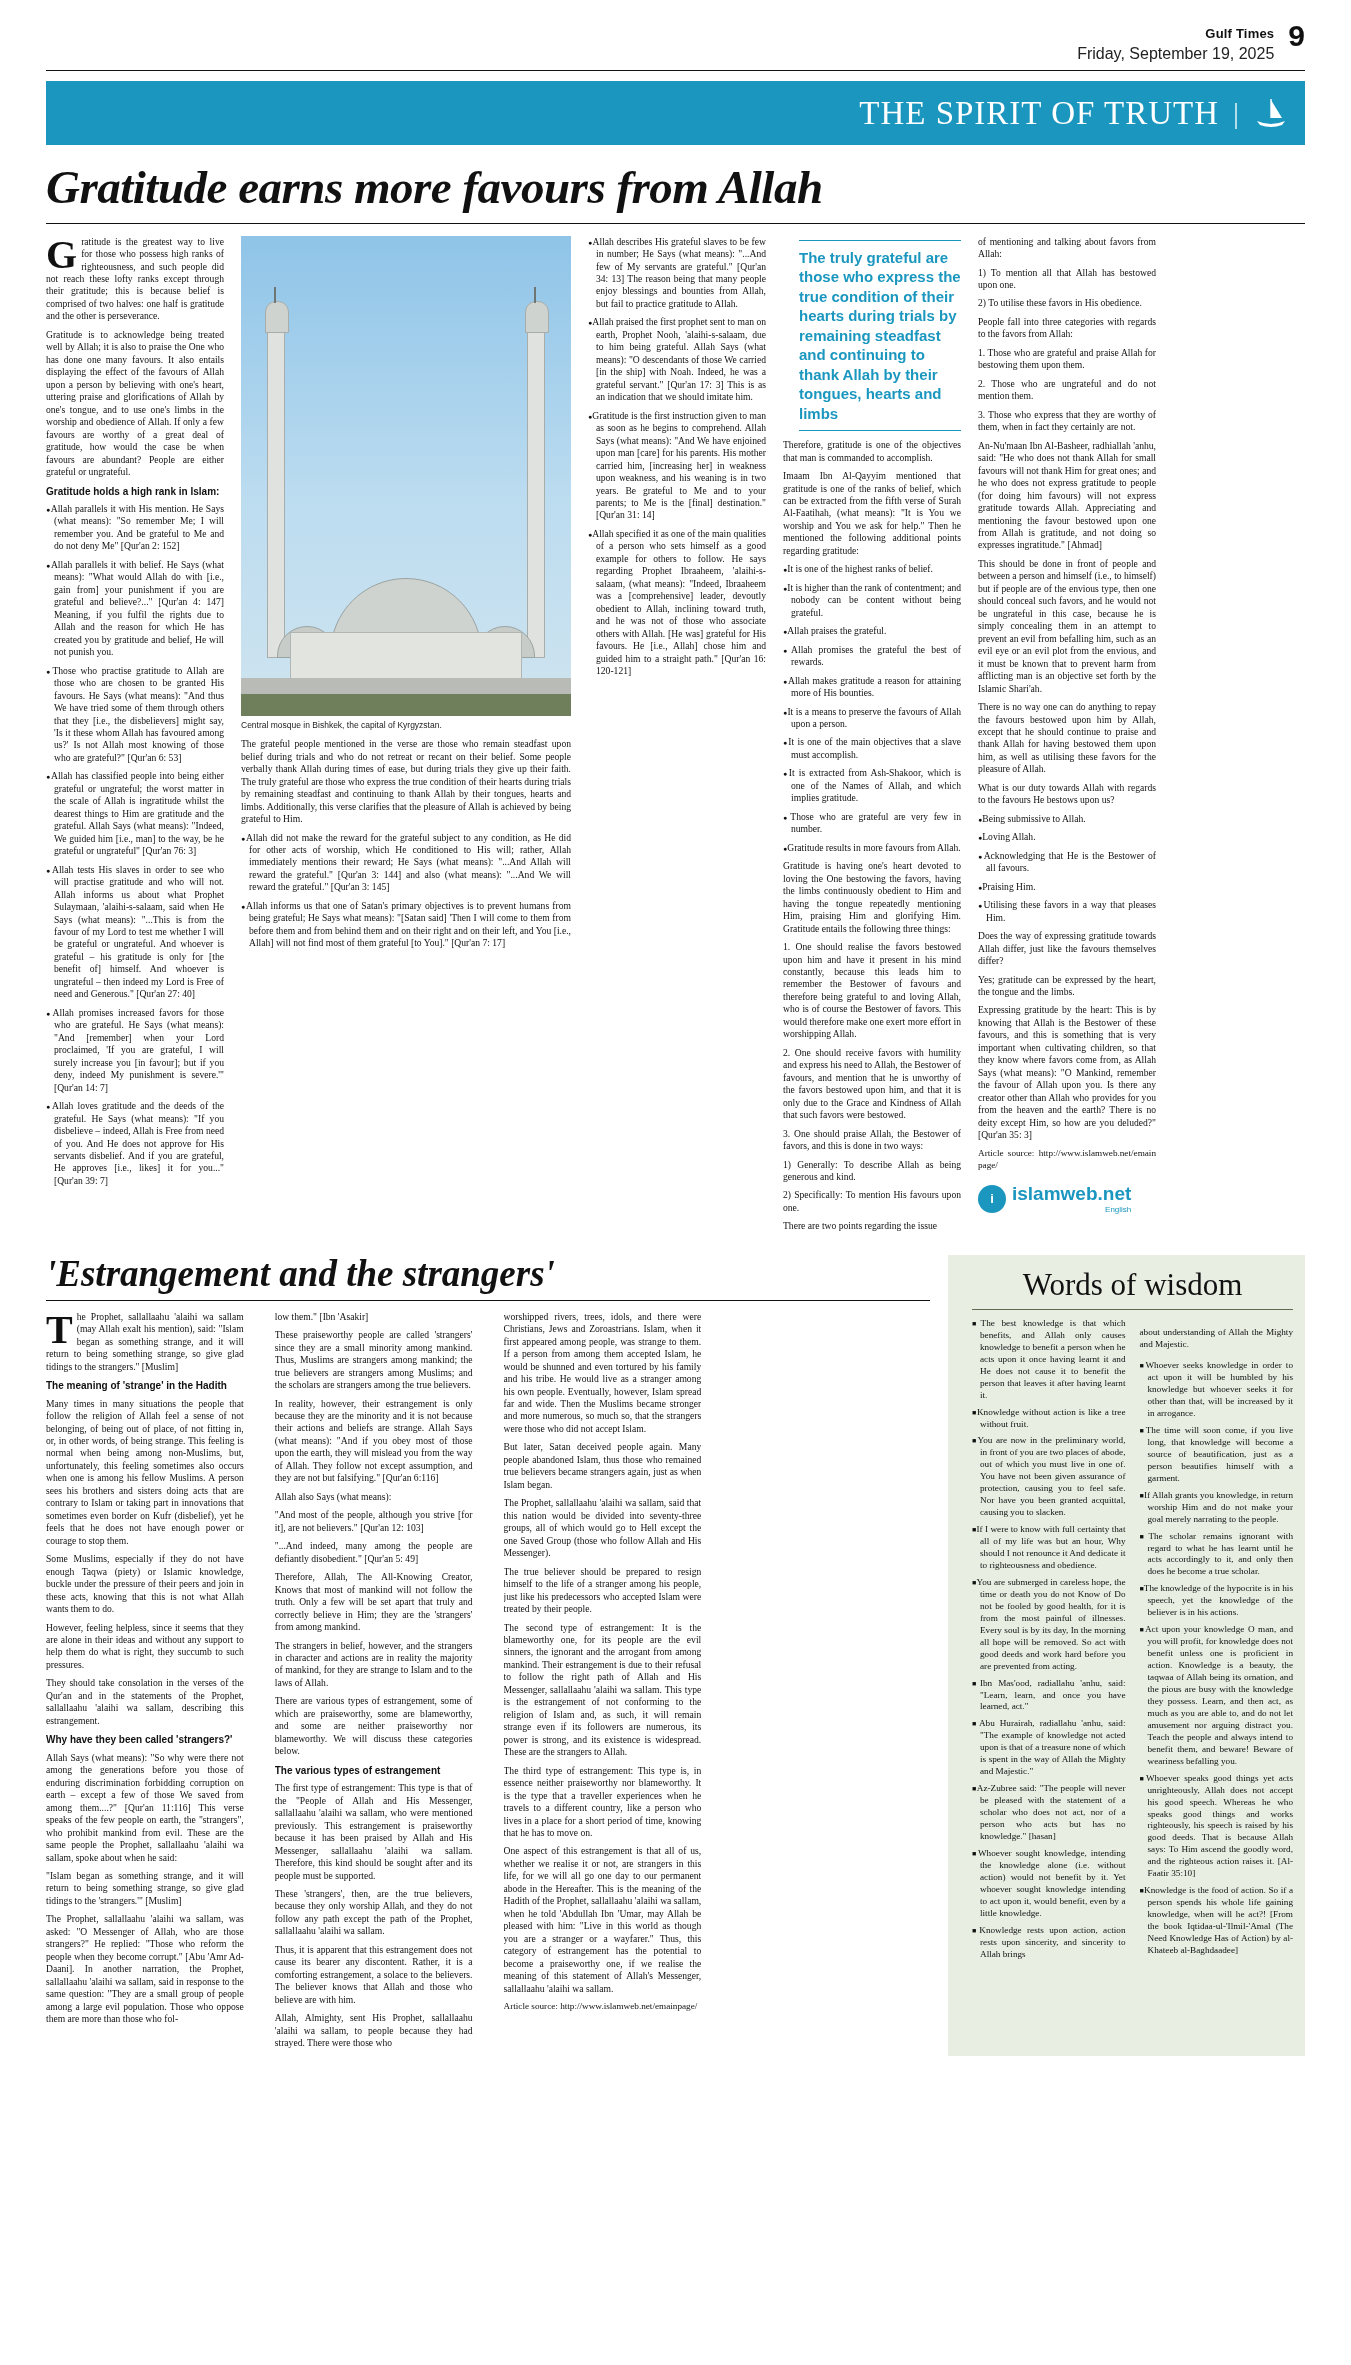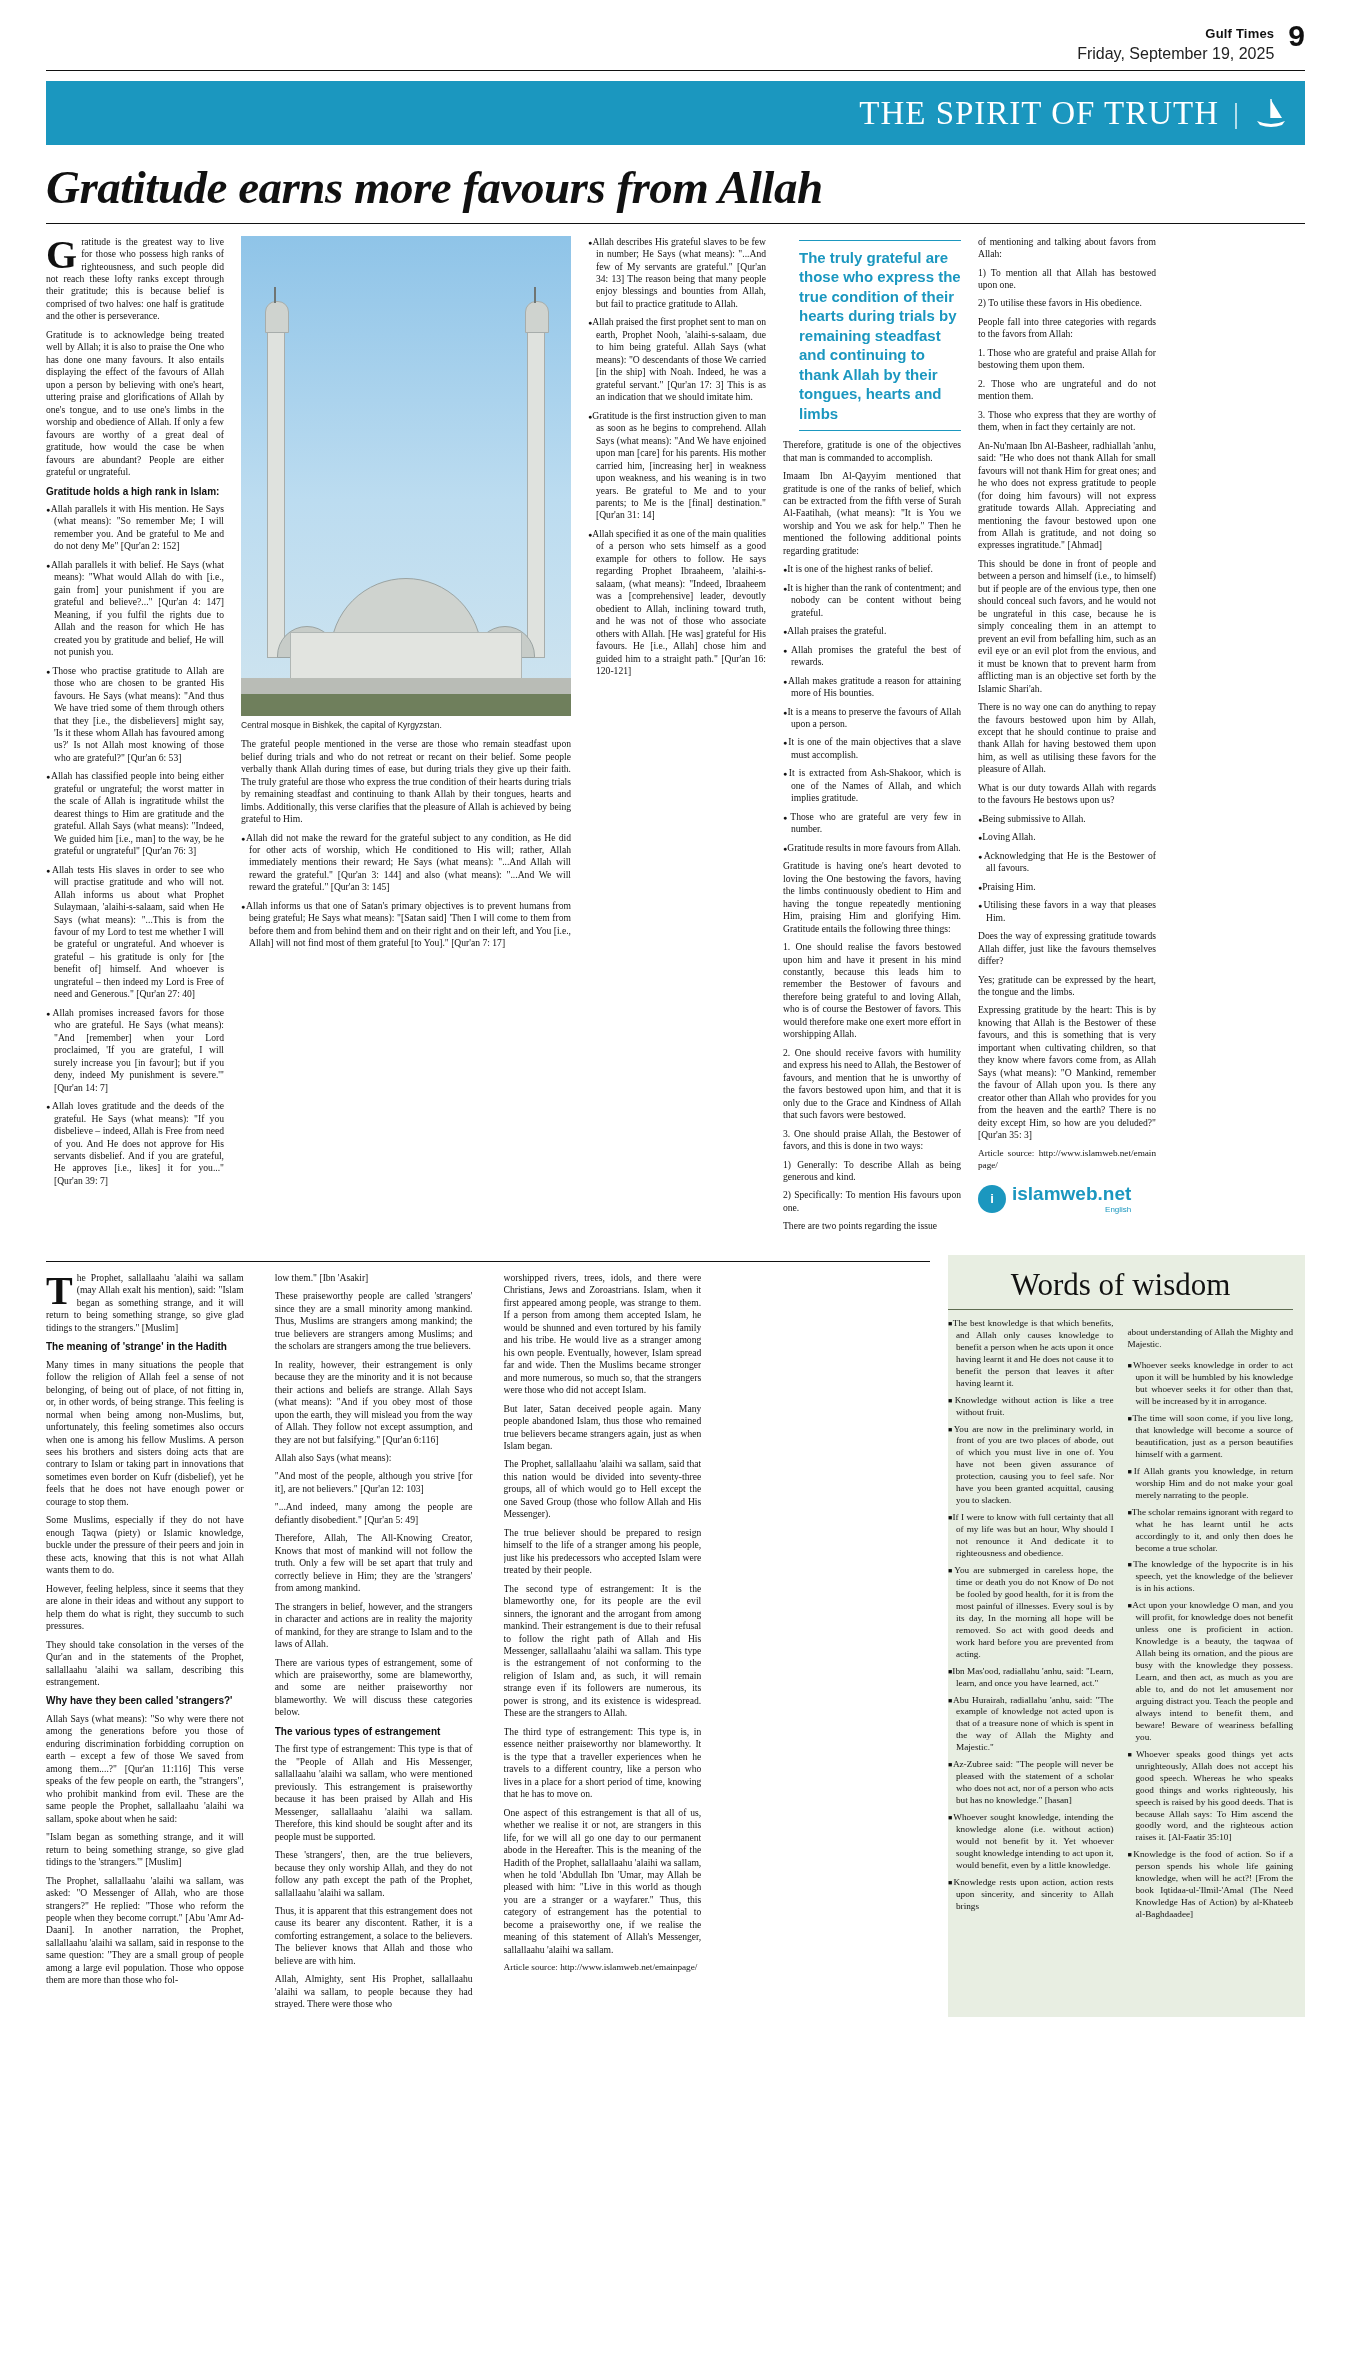--- a/index.html
+++ b/index.html
@@ -246,21 +246,21 @@
     display:grid;
     grid-template-columns:repeat(4,1fr);
     column-gap:17px;
     font-size:9.6px;
     line-height:1.3;
     text-align:justify;
     gap:31px;
   }
   .wisdom{
     background:#e8eee2;
-    padding:10px 12px 14px 0;
+    padding:10px 12px 14px 24px;
     box-sizing:border-box;
   }
   .wisdom-title{
     font-family:"Liberation Serif", serif;
     font-size:31px;
     text-align:center;
     margin:2px 0 6px 0;
   }
   .wisdom-rule{border-top:1px solid #5d6b50;margin-bottom:8px;}
   .wisdom-cols{
@@ -388,20 +388,21 @@
           <div class="iw-text">islamweb.net</div>
           <div class="iw-sub">English</div>
         </div>
       </div>
     </div>
   </div>
 
   <div class="lower">
 
     <div>
+      <div class="a2-head">'Estrangement and the strangers'</div>
       <div class="rule2"></div>
 
       <div class="a2-body">
         <div class="col">
           <p class="dropcap">The Prophet, sallallaahu 'alaihi wa sallam (may Allah exalt his mention), said: "Islam began as something strange, and it will return to being something strange, so give glad tidings to the strangers." [Muslim]</p>
           <div class="subhead">The meaning of 'strange' in the Hadith</div>
           <p>Many times in many situations the people that follow the religion of Allah feel a sense of not belonging, of being out of place, of not fitting in, or, in other words, of being strange. This feeling is normal when being among non-Muslims, but, unfortunately, this feeling sometimes also occurs when one is among his fellow Muslims. A person sees his brothers and sisters doing acts that are contrary to Islam or taking part in innovations that sometimes even border on Kufr (disbelief), yet he feels that he does not have enough power or courage to stop them.</p>
           <p>Some Muslims, especially if they do not have enough Taqwa (piety) or Islamic knowledge, buckle under the pressure of their peers and join in these acts, knowing that this is not what Allah wants them to do.</p>
           <p>However, feeling helpless, since it seems that they are alone in their ideas and without any support to help them do what is right, they succumb to such pressures.</p>
           <p>They should take consolation in the verses of the Qur'an and in the statements of the Prophet, sallallaahu 'alaihi wa sallam, describing this estrangement.</p>

